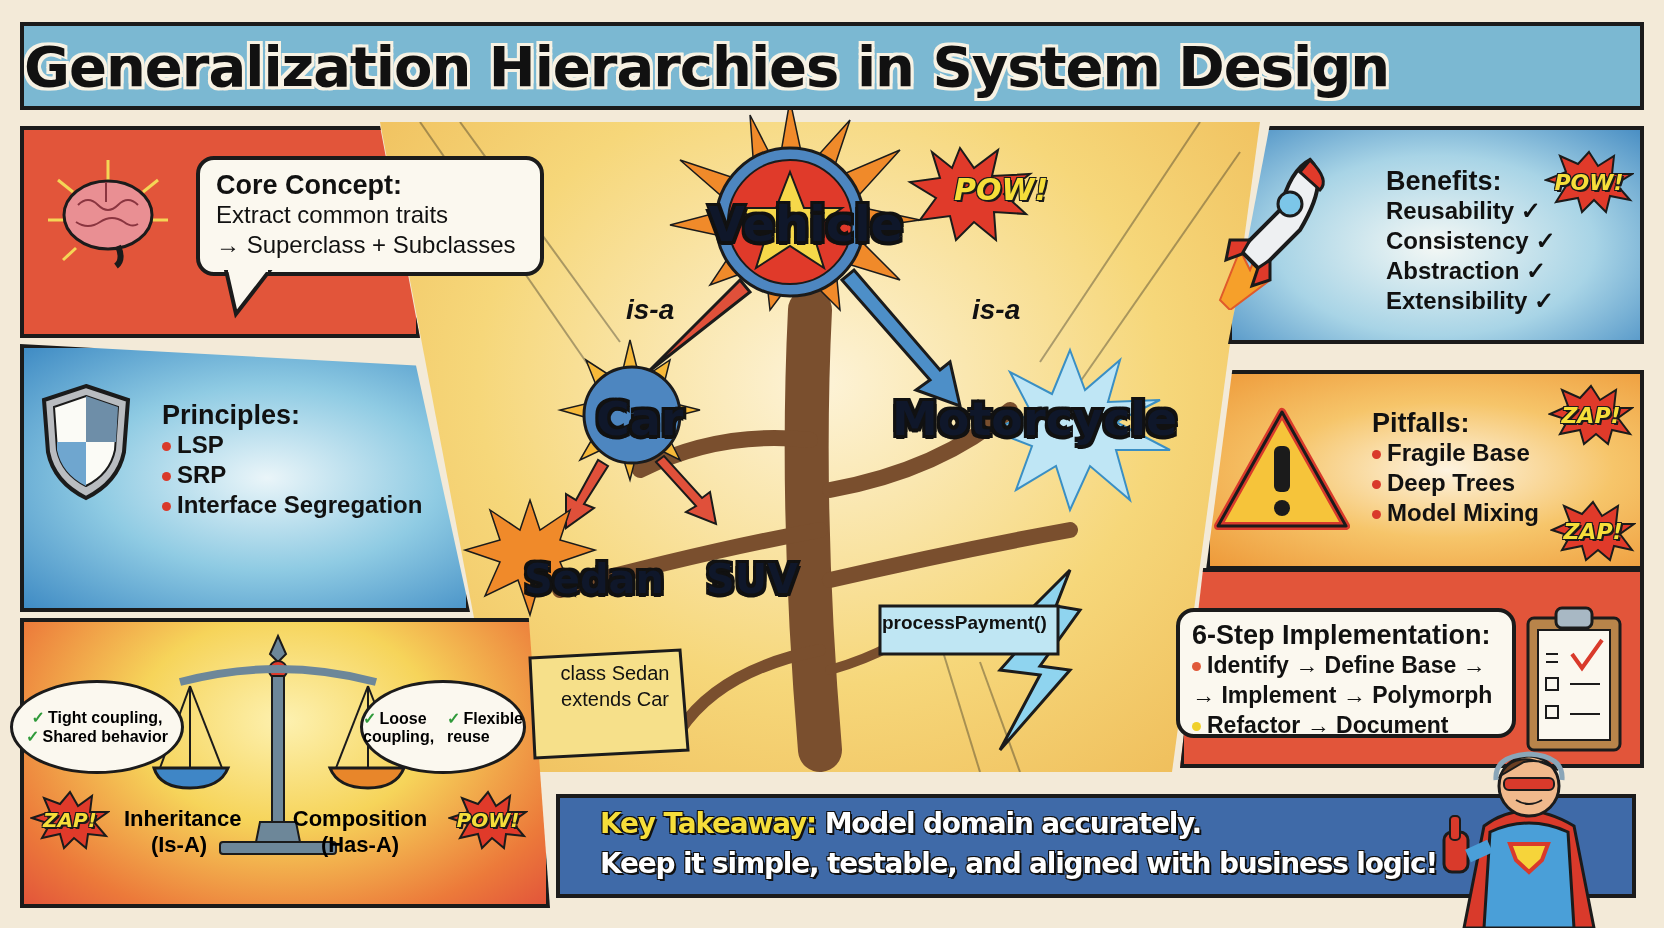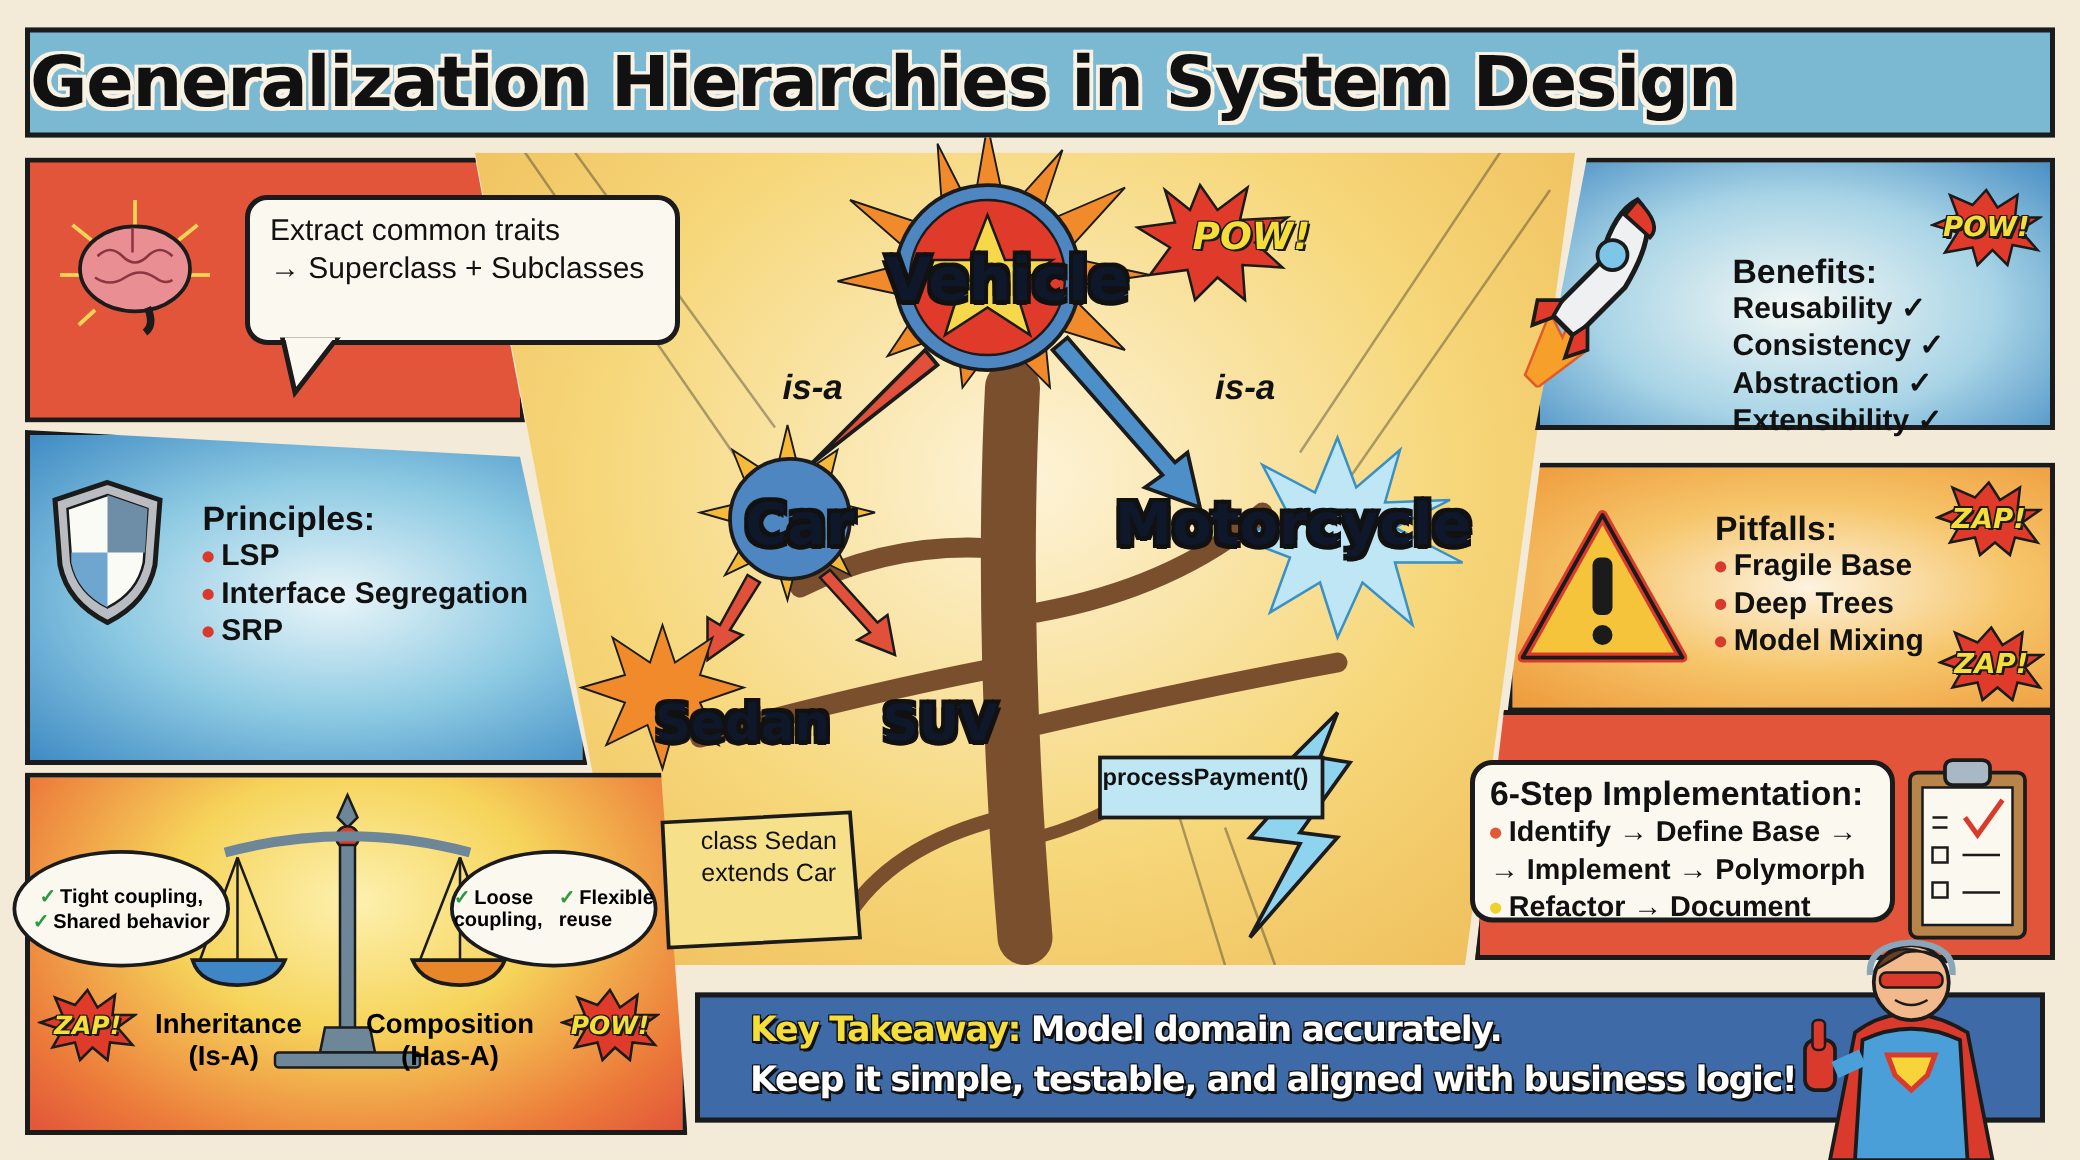--- a/index.html
+++ b/index.html
@@ -71,20 +71,21 @@
       <line x1="0" y1="60" x2="18" y2="60"></line>
         <line x1="120" y1="60" x2="102" y2="60"></line>
         <line x1="15" y1="100" x2="28" y2="88"></line>
     </g>
     <ellipse cx="60" cy="55" rx="44" ry="34" fill="#e98f93" stroke="#1b1b1b" stroke-width="3"></ellipse>
     <path d="M30 45 q10 -10 20 0 q10 10 20 0 q10 -10 20 0 M28 62 q12 8 24 0 q12 -8 24 0 q8 6 14 2 M58 22 v20" stroke="#8a3540" stroke-width="2" fill="none"></path>
     <path d="M70 86 q6 14 -2 20" stroke="#1b1b1b" stroke-width="6" fill="none"></path>
   </svg>
 </div>
 <div class="bubble" style="left:196px; top:156px; width:348px; height:120px; padding:10px 16px;">
+  <div class="heading">Core Concept:</div>
   <div class="line" style="font-weight:normal">Extract common traits</div>
   <div class="line" style="font-weight:normal">→ Superclass + Subclasses</div>
 </div>
 <svg class="abs" style="left:222px; top:270px;" width="60" height="50">
   <path d="M4 0 L14 44 L48 0 Z" fill="#fbf8ef" stroke="#1b1b1b" stroke-width="4"></path>
   <rect x="6" y="-4" width="40" height="6" fill="#fbf8ef"></rect>
 </svg>
 
 <div class="panel" style="left:20px; top:344px; width:450px; height:268px; background:radial-gradient(ellipse at 55% 50%, #eaf5f9 0%, #8fcbe3 50%, #3f8bc4 100%); clip-path:polygon(0 0,88% 8%,100% 100%,0 100%);">
 </div>
@@ -92,22 +93,22 @@
   <svg width="96" height="120" viewBox="0 0 96 120">
     <path d="M48 4 L90 18 L86 70 Q80 100 48 116 Q16 100 10 70 L6 18 Z" fill="#b9bcc0" stroke="#1b1b1b" stroke-width="4"></path>
     <path d="M48 14 L80 25 L77 68 Q72 92 48 104 Q24 92 19 68 L16 25 Z" fill="#fbfbf6" stroke="#1b1b1b" stroke-width="2"></path>
     <path d="M48 14 L80 25 L78 60 L48 60 Z" fill="#6e8ea8"></path>
     <path d="M48 60 L19 60 L19 68 Q24 92 48 104 Z" fill="#6fa6cf"></path>
   </svg>
 </div>
 <div class="abs" style="left:162px; top:400px; color:#111;">
   <div class="heading">Principles:</div>
   <div class="line"><span class="dot"></span><span>LSP</span></div>
+  <div class="line"><span class="dot"></span><span>SRP</span></div>
   <div class="line"><span class="dot"></span><span>Interface Segregation</span></div>
-  <div class="line"><span class="dot"></span><span>SRP</span></div>
 </div>
 
 <div class="panel" style="left:20px; top:618px; width:530px; height:290px; background:radial-gradient(ellipse at 50% 35%, #fdf1b0 0%, #f6d45a 40%, #ec7a3a 80%, #e2553a 100%); clip-path:polygon(0 0,96% 0,100% 100%,0 100%);">
 </div>
 <div class="abs" style="left:150px; top:632px;">
   <svg width="260" height="240" viewBox="0 0 260 240">
     <path d="M128 4 L136 22 L128 30 L120 22 Z" fill="#6d8799" stroke="#1b1b1b" stroke-width="2"></path>
     <circle cx="128" cy="38" r="9" fill="#e03a2a" stroke="#1b1b1b" stroke-width="2"></circle>
     <path d="M30 50 Q128 24 226 50" stroke="#6d8799" stroke-width="8" fill="none"></path>
     <rect x="122" y="44" width="12" height="160" fill="#6d8799" stroke="#1b1b1b" stroke-width="2"></rect>
@@ -221,21 +222,21 @@
     <g fill="#f6a02a" stroke="#e05a2a" stroke-width="2">
         <polygon points="20,150 40,100 50,120 60,96 70,130 30,160"></polygon>
       </g>
     <path d="M110 10 Q130 30 100 80 L60 120 L40 100 L80 60 Q90 20 110 10 Z" fill="#eef0f2" stroke="#1b1b1b" stroke-width="4"></path>
     <path d="M110 10 Q130 30 120 40 L100 22 Z" fill="#e03a2a" stroke="#1b1b1b" stroke-width="3"></path>
     <circle cx="90" cy="54" r="12" fill="#7cc6e8" stroke="#1b1b1b" stroke-width="3"></circle>
     <path d="M50 90 L30 90 L26 110 L42 104 Z" fill="#e03a2a" stroke="#1b1b1b" stroke-width="3"></path>
     <path d="M70 110 L70 130 L52 136 L58 118 Z" fill="#e03a2a" stroke="#1b1b1b" stroke-width="3"></path>
   </svg>
 </div>
-<div class="abs" style="left:1386px; top:166px; color:#111;margin-top:36px;">
+<div class="abs" style="left:1386px; top:166px; color:#111;">
   <div class="heading">Benefits:</div>
   <div class="line"><span>Reusability</span> <span>✓</span></div>
   <div class="line"><span>Consistency</span> <span>✓</span></div>
   <div class="line"><span>Abstraction</span> <span>✓</span></div>
   <div class="line"><span>Extensibility</span> <span>✓</span></div>
 </div>
 <div class="burst" style="left:1544px; top:150px; width:90px; height:64px;">
   <svg width="90" height="64" style="position:absolute;left:0;top:0">
       <polygon points="45,2 54,16 70,6 68,24 88,24 72,34 86,50 66,46 62,62 50,50 38,62 34,48 12,52 22,36 2,30 22,22 16,6 34,14" fill="#e03a2a" stroke="#1b1b1b" stroke-width="2"></polygon>
     </svg>

